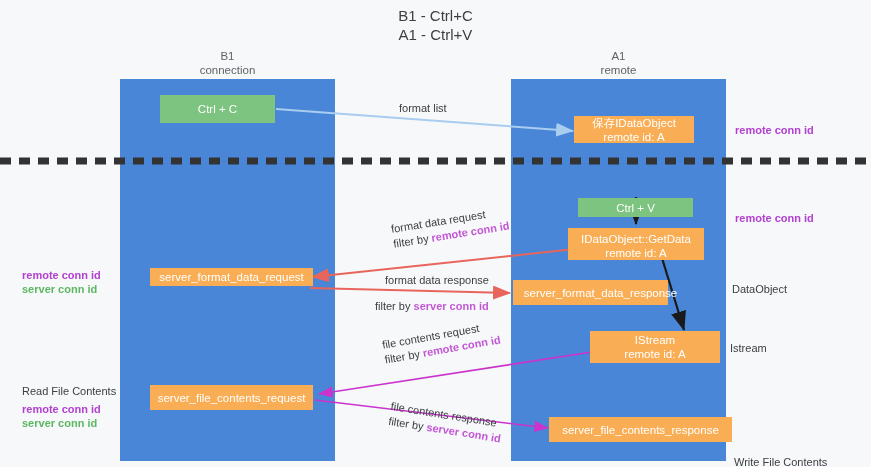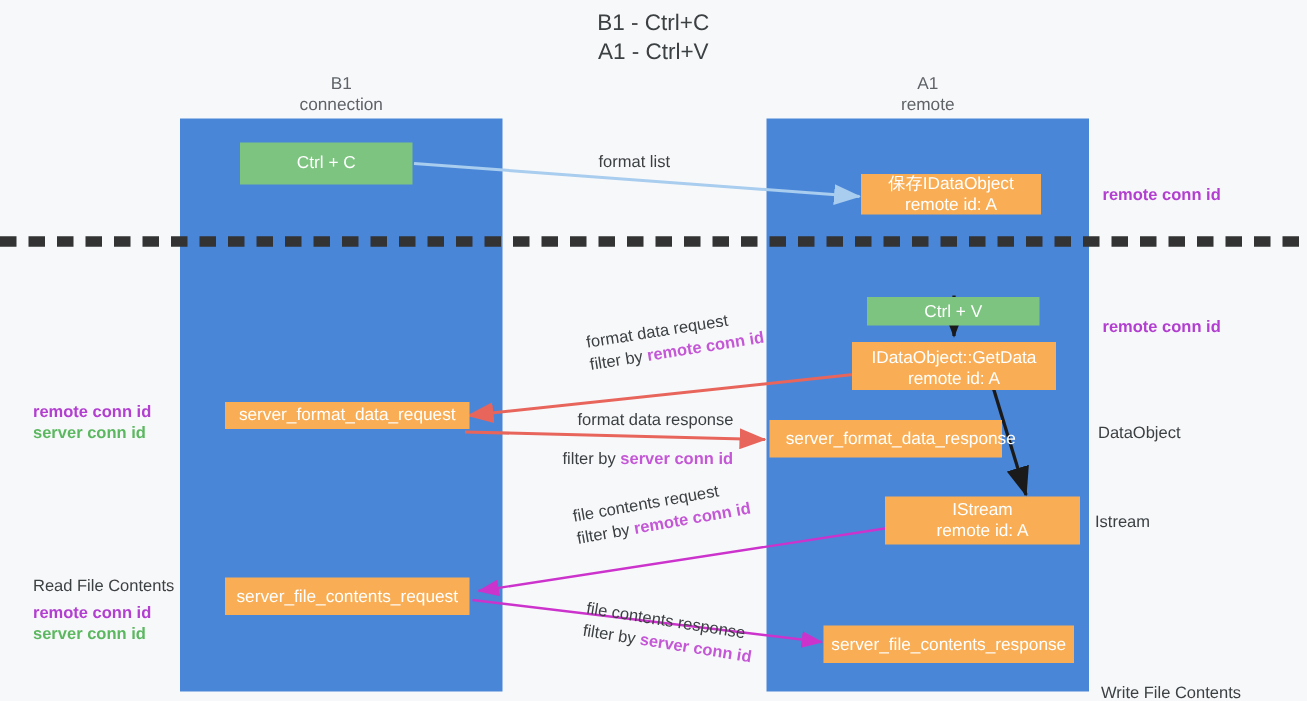--- a/index.html
+++ b/index.html
@@ -162,21 +162,21 @@
 
   <div class="node orange" style="left:590px; top:331px; width:130px; height:32px;">
     <span>IStream</span>
     <span>remote id: A</span>
   </div>
 
   <div class="node orange" style="left:150px; top:385px; width:163px; height:25px;">
     <span>server_file_contents_request</span>
   </div>
 
-  <div class="node orange" style="left:549px; top:417px; width:167px; height:25px;">
+  <div class="node orange" style="left:549px; top:417px; width:183px; height:25px;">
     <span>server_file_contents_response</span>
   </div>
 
   <div class="edge-label" style="left:399px; top:101px;">
     <span>format list</span>
   </div>
 
   <div class="edge-label rot-1" style="left:390px; top:222px;">
     <div>format data request</div>
     <div>

